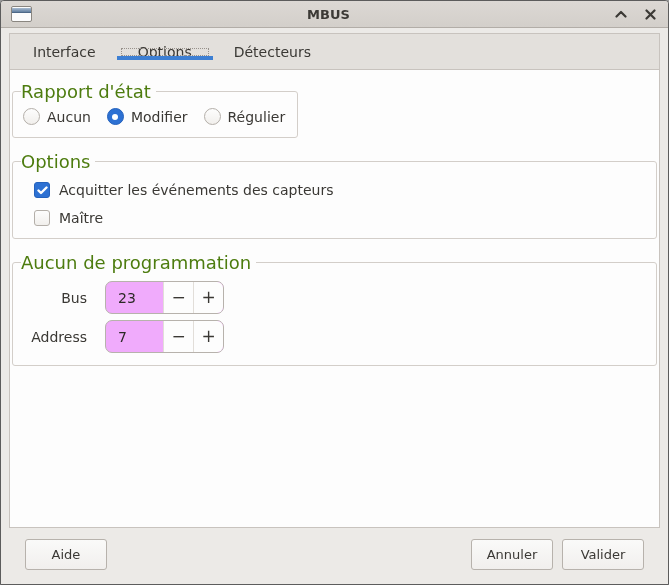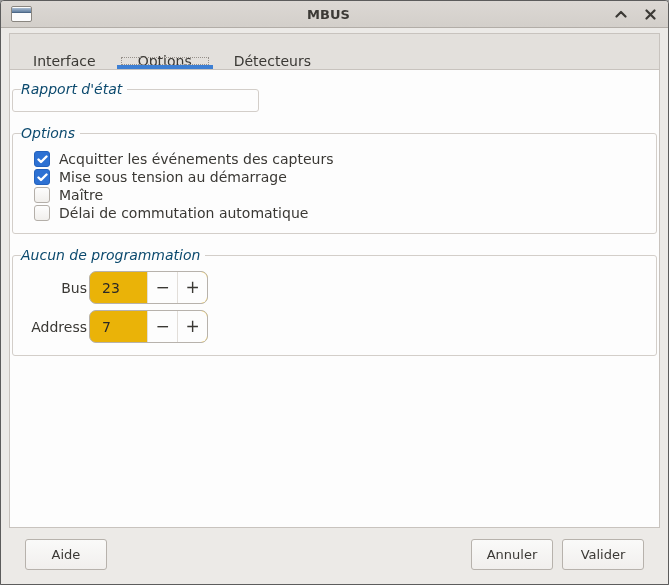--- a/index.html
+++ b/index.html
@@ -47,21 +47,21 @@
   .notebook {
     margin: 5px 8px 0 8px;
     flex: 1 1 auto;
     display: flex; flex-direction: column;
     min-height: 0;
   }
   .tabstrip {
     flex: 0 0 37px;
     background: #e3e0dc;
     border: 1px solid #c8c3be;
-    display: flex; align-items: flex-end;
+    display: flex; align-items: center;
     padding-left: 2px;
   }
   .tab {
     position: relative;
     padding: 0 21px;
     display: flex; align-items: center;
     font-size: 14px; color: #3a3834;
     cursor: default;
   }
   .tab.active { outline: 1px dotted #97918b; outline-offset: -5px; }
@@ -78,60 +78,60 @@
     overflow: hidden;
   }
   
   fieldset.frame {
     border: 1px solid #d3cec9;
     border-radius: 3px;
     margin: 0 0 13px 0;
     padding: 4px 10px 10px 8px;
   }
   fieldset.frame legend {
-    font-size: 14px; color: #0c4a6e;
-    padding: 0 5px 0 0; margin-left: 0; font-style: italic;
+    font-size: 18px; color: #4d7c0f;
+    padding: 0 5px 0 0; margin-left: 0;
   }
   fieldset.fit { width: fit-content; min-width: 247px; }
   
   .radio-row { display: flex; align-items: center; gap: 16px; padding: 2px 2px 2px 2px; }
   .radio-item { display: flex; align-items: center; gap: 7px; font-size: 14px; cursor: default; }
   .radio {
     width: 17px; height: 17px; border-radius: 50%;
     border: 1px solid #b4afa9;
     background: linear-gradient(#fdfdfd, #f1efec);
     position: relative; flex: 0 0 17px;
   }
   .radio.selected { background: #2d71d3; border-color: #2462bd; }
   .radio.selected::after {
     content: ""; position: absolute; left: 50%; top: 50%;
     width: 6px; height: 6px; border-radius: 50%;
     background: #ffffff; transform: translate(-50%, -50%);
   }
   
-  .check-list { display: flex; flex-direction: column; gap: 2px; padding: 6px 0 2px 13px; }
+  .check-list { display: flex; flex-direction: column; gap: 12px; padding: 6px 0 2px 13px; }
   .check-item { display: flex; align-items: center; gap: 9px; font-size: 14px; cursor: default; }
   .checkbox {
     width: 16px; height: 16px; border-radius: 3px;
     border: 1px solid #b4afa9;
     background: linear-gradient(#fdfdfd, #f1efec);
     flex: 0 0 16px;
     display: flex; align-items: center; justify-content: center;
   }
   .checkbox.checked { background: #2d71d3; border-color: #2462bd; }
   .checkbox svg { display: none; }
   .checkbox.checked svg { display: block; }
   
   .spin-grid { display: flex; flex-direction: column; gap: 6px; padding: 4px 0 2px 0; }
   .spin-row { display: flex; align-items: center; }
-  .spin-label { width: 66px; text-align: right; font-size: 14px; margin-right: 2px; }
+  .spin-label { width: 66px; text-align: right; font-size: 14px; margin-right: 18px; }
   .spinbox {
     display: flex; align-items: stretch;
     width: 119px; height: 33px;
-    background: #eab308;
+    background: #f0abfc;
     border: 1px solid #b7b2ac;
     border-radius: 7px;
     overflow: hidden;
   }
   .spin-entry {
     flex: 1 1 auto;
     display: flex; align-items: center;
     padding-left: 12px;
     font-size: 14px; color: #2b2926;
   }
@@ -195,59 +195,59 @@
     <div class="tabstrip">
       <div class="tab">Interface</div>
       <div class="tab active">Options</div>
       <div class="tab">Détecteurs</div>
     </div>
 
     <div class="page">
 
       <fieldset class="frame fit">
         <legend>Rapport d'état</legend>
+        <div class="radio-row">
+          <div class="radio-item">
+            <span class="radio"></span>
+            <span>Aucun</span>
+          </div>
+          <div class="radio-item">
+            <span class="radio selected"></span>
+            <span>Modifier</span>
+          </div>
+          <div class="radio-item">
+            <span class="radio"></span>
+            <span>Régulier</span>
+          </div>
+        </div>
       </fieldset>
 
       <fieldset class="frame">
         <legend>Options</legend>
         <div class="check-list">
 
           <div class="check-item">
             <span class="checkbox checked">
               <svg width="11" height="9" viewBox="0 0 11 9">
                   <path d="M1.5 4.5 L4 7 L9.5 1.5" fill="none" stroke="#ffffff" stroke-width="2.4" stroke-linecap="round" stroke-linejoin="round"></path>
                 </svg>
             </span>
             <span>Acquitter les événements des capteurs</span>
           </div>
 
 
 
-          <div class="check-item">
-            <span class="checkbox checked">
-              <svg width="11" height="9" viewBox="0 0 11 9">
-                  <path d="M1.5 4.5 L4 7 L9.5 1.5" fill="none" stroke="#ffffff" stroke-width="2.4" stroke-linecap="round" stroke-linejoin="round"></path>
-                </svg>
-            </span>
-            <span>Mise sous tension au démarrage</span>
-          </div>
 
           <div class="check-item">
             <span class="checkbox">
               
             </span>
             <span>Maître</span>
           </div>
 
-          <div class="check-item">
-            <span class="checkbox">
-              
-            </span>
-            <span>Délai de commutation automatique</span>
-          </div>
 
         </div>
       </fieldset>
 
       <fieldset class="frame">
         <legend>Aucun de programmation</legend>
         <div class="spin-grid">
 
           <div class="spin-row">
             <span class="spin-label">Bus</span>

